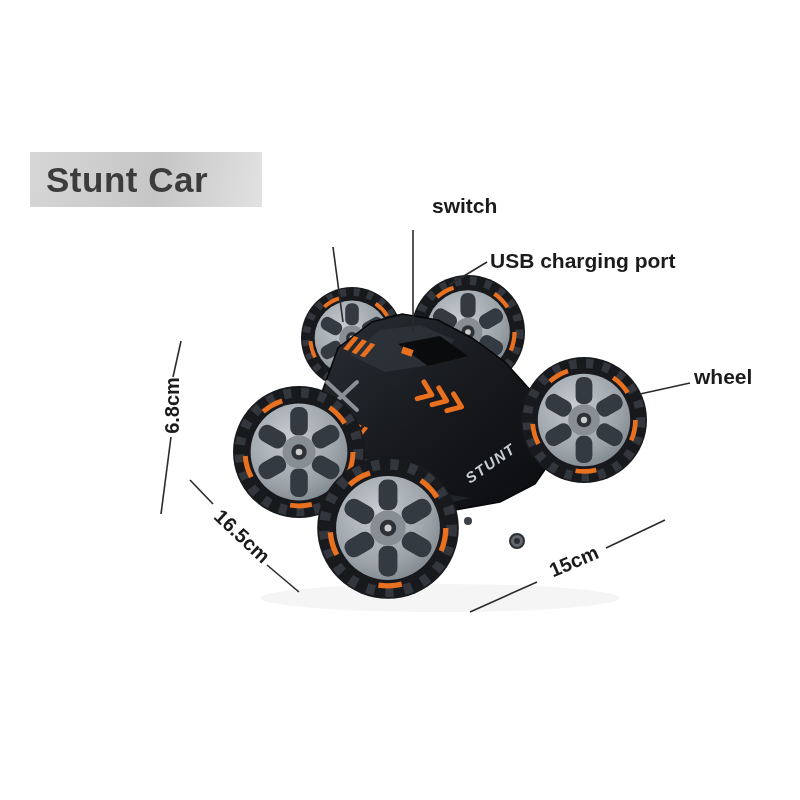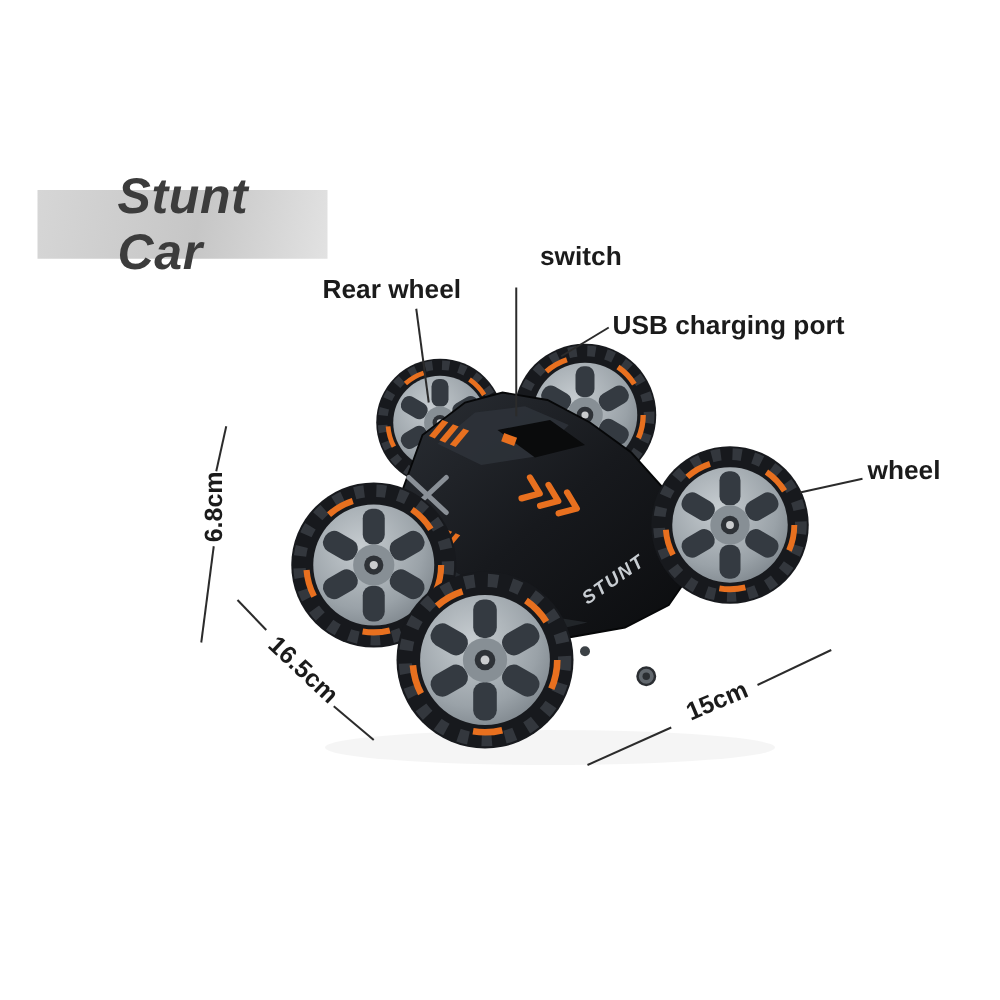--- a/index.html
+++ b/index.html
@@ -7,22 +7,22 @@
     position:relative;width:800px;height:800px;background:#ffffff;overflow:hidden;
     font-family:"Liberation Sans", sans-serif;
   }
   .svg-layer{position:absolute;left:0;top:0;width:800px;height:800px;z-index:1;}
   .title-badge{
     position:absolute;left:30px;top:152px;width:232px;height:55px;z-index:3;
     background:linear-gradient(100deg,var(--c-badge-bg-from,#d6d6d6) 0%,var(--c-badge-bg-to,#c6c6c6) 55%,#e2e2e2 100%);
     display:flex;align-items:center;
   }
   .title-badge span{
-    font-size:40px;font-weight:800;font-style:italic;
-    color:var(--c-badge-text,#3c3c3c);padding-left:16px;letter-spacing:0.5px;margin-left:48px;
+    font-size:35px;font-weight:800;
+    color:var(--c-badge-text,#3c3c3c);padding-left:16px;letter-spacing:0.5px;
   }
   .label{
     position:absolute;z-index:3;font-weight:700;
     color:var(--c-label-text,#1b1b1b);white-space:nowrap;
   }
   .callout-label{font-size:21px;}
   .dim-label{font-size:20px;text-align:center;}
   .rot-n90{transform:rotate(-90deg);transform-origin:center center;}
   .rot-43{transform:rotate(43deg);transform-origin:center center;}
   .rot-n23{transform:rotate(-23deg);transform-origin:center center;}
@@ -137,21 +137,20 @@
     <line class="callout-line" x1="267" y1="565" x2="299" y2="592"></line>
     <line class="callout-line" x1="470" y1="612" x2="537" y2="582"></line>
     <line class="callout-line" x1="606" y1="548" x2="665" y2="520"></line>
   </svg>
 
   <div class="title-badge">
     <span>Stunt Car</span>
   </div>
 
   <div class="label callout-label" style="left:384px;top:194px;margin-left:48px;">switch</div>
-  <div class="label callout-label" style="left:258px;top:220px;">Rear wheel</div>
   <div class="label callout-label" style="left:490px;top:249px;text-align:center;">USB charging port</div>
   <div class="label callout-label" style="left:694px;top:365px;">wheel</div>
 
   <div class="label dim-label rot-n90" style="left:136px;top:394px;width:72px;">6.8cm</div>
   <div class="label dim-label rot-43" style="left:202px;top:525px;width:80px;">16.5cm</div>
   <div class="label dim-label rot-n23" style="left:542px;top:550px;width:64px;">15cm</div>
 
 </div>
 
 </body></html>

